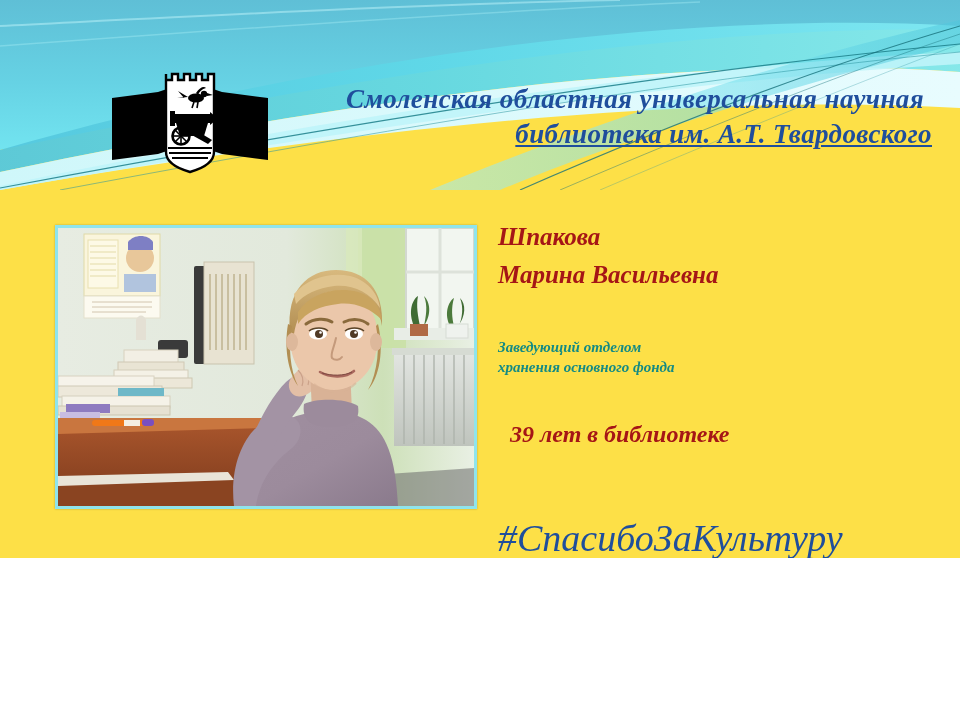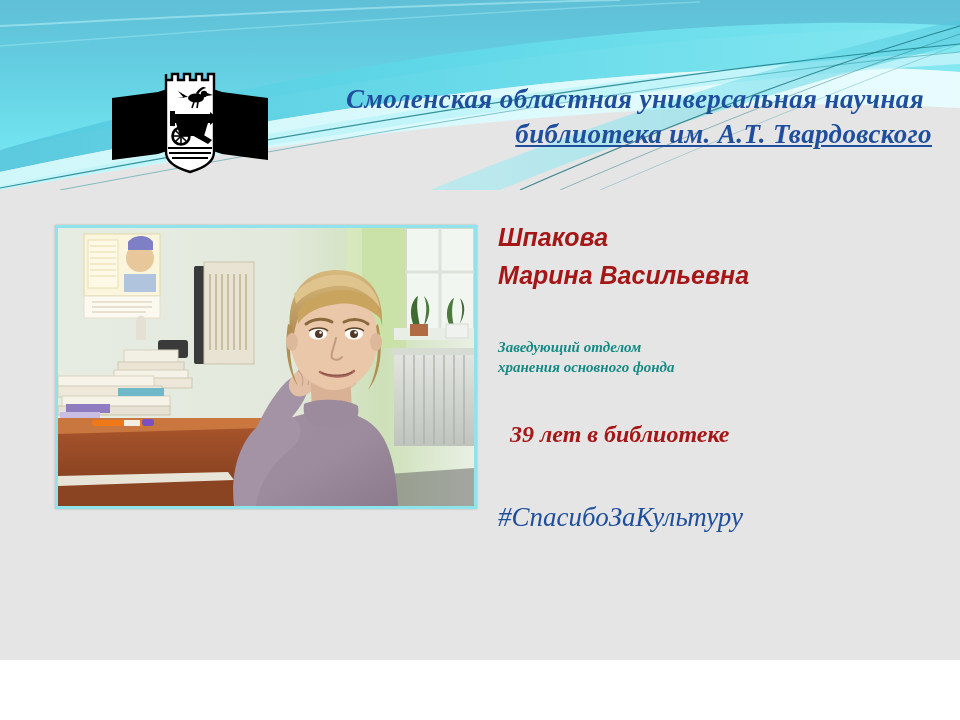--- a/index.html
+++ b/index.html
@@ -4,23 +4,23 @@
 <title>Slide</title>
 <style>
   html, body {
     margin: 0;
     padding: 0;
     background: #ffffff;
   }
   #slide {
     position: relative;
     width: 960px;
-    height: 660px;
+    height: 558px;
     overflow: hidden;
-    background: #e5e5e5;
+    background: #fde047;
     font-family: "Liberation Serif", serif;
   }
 
   
   #header-decor {
     position: absolute;
     left: 0; top: 0;
     width: 960px;
     height: 190px;
     overflow: hidden;
@@ -77,21 +77,21 @@
 
   
   #info {
     position: absolute;
     left: 498px;
     top: 218px;
     width: 450px;
   }
   .txt-name {
     color: #A51616;
-    font-family: Liberation Sans, sans-serif;
+    font-family: Liberation Serif, serif;
     font-style: italic;
     font-weight: bold;
     font-size: 25px;
     line-height: 1.52;
     white-space: nowrap;
   }
   #block-position {
     margin-top: 44px;
     color: #138A84;
     font-family: "Liberation Serif", serif;
@@ -105,25 +105,25 @@
     margin-top: 44px;
     color: #A51616;
     font-family: "Liberation Serif", serif;
     font-style: italic;
     font-weight: bold;
     font-size: 24px;
     white-space: nowrap;
     margin-left: 12px;
   }
   #block-hashtag {
-    margin-top: 54px;
+    margin-top: 68px;
     color: #1F4E9C;
     font-family: "Liberation Serif", serif;
     font-style: italic;
-    font-size: 27px;
+    font-size: 38px;
     white-space: nowrap;
   }
 </style>
 </head>
 <body>
 
 <div id="slide">
 
   <div id="header-decor">
     <svg viewBox="0 0 960 190" preserveAspectRatio="none" xmlns="http://www.w3.org/2000/svg">

